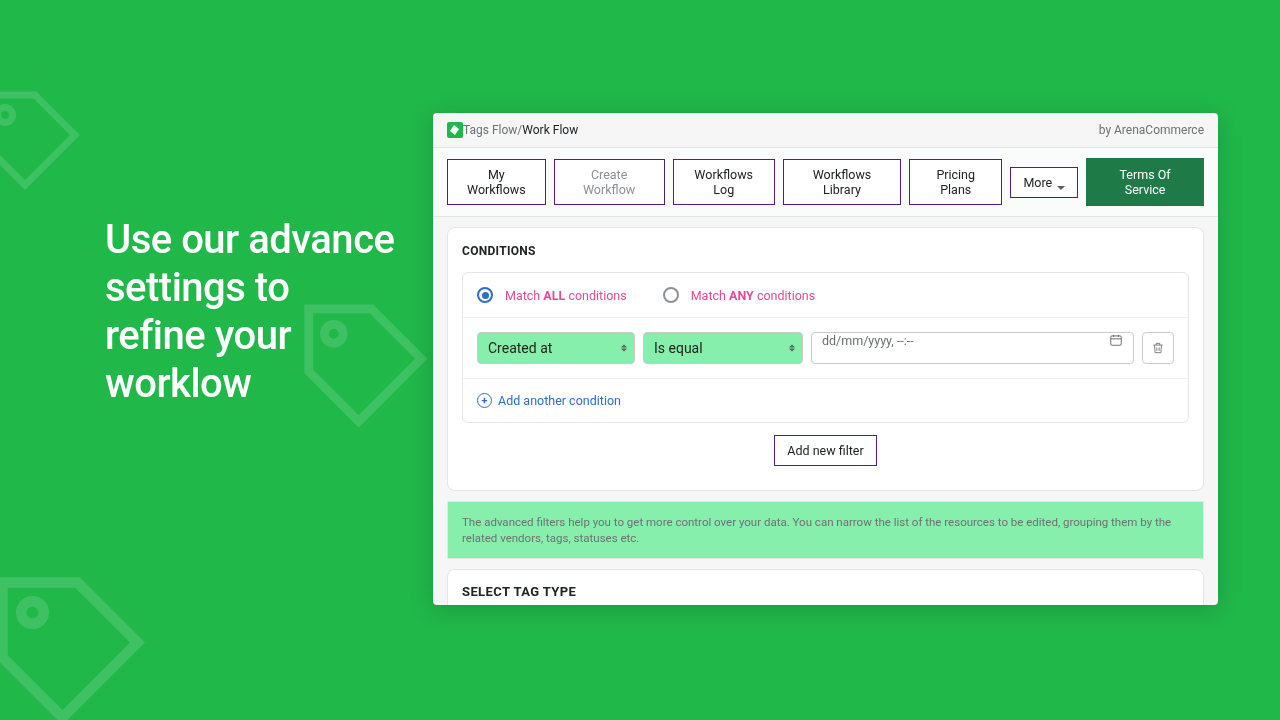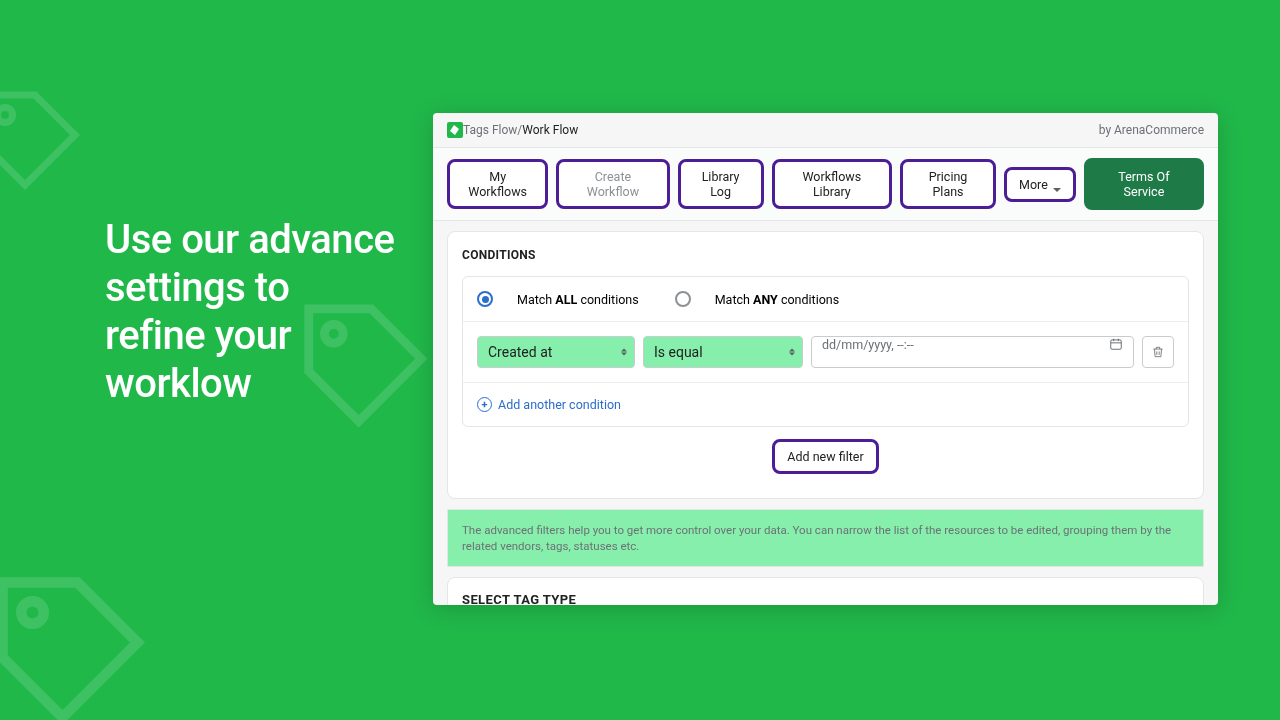--- a/index.html
+++ b/index.html
@@ -7,30 +7,30 @@
 .bg-tag{position:absolute;opacity:.13;pointer-events:none}
 .hero-text{position:absolute;left:105px;top:216px;width:290px;color:#fff;font-size:40px;line-height:48px;font-weight:500;letter-spacing:-.5px}
 .app-shell{position:absolute;left:433px;top:113px;width:785px;height:492px;background:#f6f6f7;border-radius:4px;box-shadow:0 4px 24px rgba(0,0,0,.18);overflow:hidden}
 .topbar{display:flex;align-items:center;justify-content:space-between;padding:9px 14px;border-bottom:1px solid #e4e5e7}
 .crumbs{display:flex;align-items:center;font-size:12px;color:#6d7175}
 .logo{width:16px;height:16px;background:#21b84a;border-radius:2px;display:inline-flex;align-items:center;justify-content:center}
 .logo svg{width:10px;height:10px;fill:#fff}
 .crumb-current{color:#202223}
 .byline{font-size:12px;color:#6d7175}
 .navbar{display:flex;align-items:center;gap:8px;padding:10px 14px;border-bottom:1px solid #e4e5e7;background:#fafbfb}
-.btn{border:3px solid #4c1d95;border-radius:8px;background:#fff;padding:7px 12px;font-size:12.5px;cursor:pointer;color:#202223}
+.btn{border:1px solid #4c1d95;border-radius:0;background:#fff;padding:7px 12px;font-size:12.5px;cursor:pointer;color:#202223}
 .btn.muted{color:#8c9196}
 .btn.more{display:flex;align-items:flex-end;gap:5px}
 .btn.tos{margin-left:auto;background:#1e7b48;border-color:#1e7b48;color:#fff;padding:8px 14px}
 .caret{width:0;height:0;border-left:4px solid transparent;border-right:4px solid transparent;border-top:4px solid #5c5f62}
 .panel{margin:10px 14px;background:#fff;border:1px solid #e4e5e7;border-radius:8px;padding:16px 14px}
 .panel-title{font-weight:700;letter-spacing:.3px;font-size:12px;color:#202223}
 .cond-box{border:1px solid #e4e5e7;border-radius:6px;margin-top:14px}
 .match-row{display:flex;gap:36px;padding:14px 14px;border-bottom:1px solid #ecedee}
-.radio-opt{display:flex;align-items:flex-end;gap:24px;font-size:12.5px;color:#000000;cursor:pointer}
+.radio-opt{display:flex;align-items:flex-end;gap:12px;font-size:12.5px;color:#ec4899;cursor:pointer}
 .radio{width:16px;height:16px;border-radius:50%;border:2px solid #8c9196;display:inline-block;flex-shrink:0;position:relative}
 .radio.checked{border-color:#2c6ecb}
 .radio.checked::after{content:"";position:absolute;inset:2.5px;border-radius:50%;background:#2c6ecb}
 .filter-row{display:flex;gap:8px;padding:14px 14px;border-bottom:1px solid #ecedee;align-items:center}
 .sel{flex:0 0 auto;position:relative}
 .sel select,.sel-val{width:158px;height:32px;border:1px solid #c9cccf;border-radius:4px;background:#86efac;padding:0 28px 0 10px;font-size:14px;color:#202223;appearance:none;display:flex;align-items:center}
 .sel:nth-child(2) .sel-val{width:160px}
 .sel-caret{position:absolute;right:8px;top:50%;transform:translateY(-50%);display:flex;flex-direction:column;gap:1px;pointer-events:none}
 .sel-caret span{width:0;height:0;border-left:3.5px solid transparent;border-right:3.5px solid transparent}
 .sel-caret .up{border-bottom:3.5px solid #5c5f62}
@@ -73,21 +73,21 @@
       <span>Tags Flow</span>
       <span>/</span>
       <span class="crumb-current">Work Flow</span>
     </div>
     <div class="byline">by ArenaCommerce</div>
   </div>
 
   <div class="navbar">
     <button class="btn">My Workflows</button>
     <button class="btn muted">Create Workflow</button>
-    <button class="btn">Library Log</button>
+    <button class="btn">Workflows Log</button>
     <button class="btn">Workflows Library</button>
     <button class="btn">Pricing Plans</button>
     <button class="btn more">
       <span>More</span>
       <span class="caret"></span>
     </button>
     <button class="btn tos">Terms Of Service</button>
   </div>
 
   <div class="panel" style="padding-bottom:10px">

